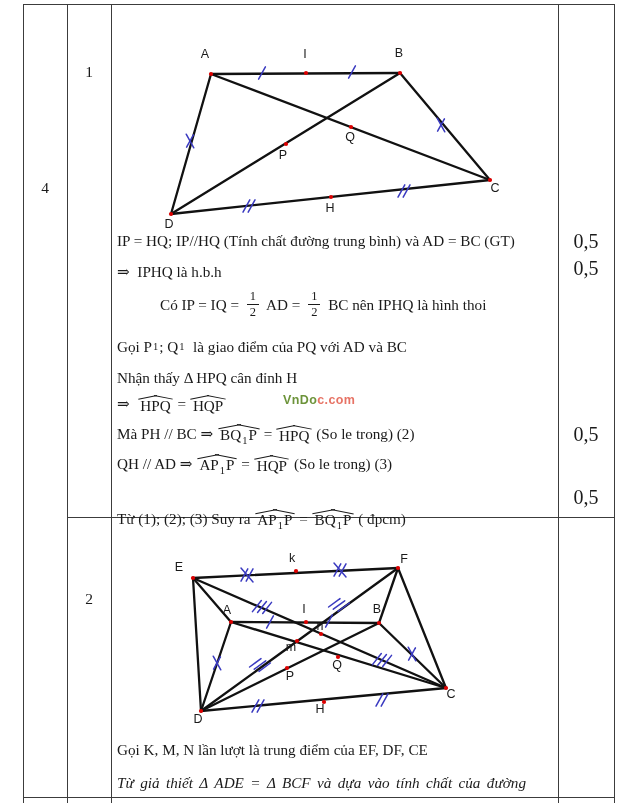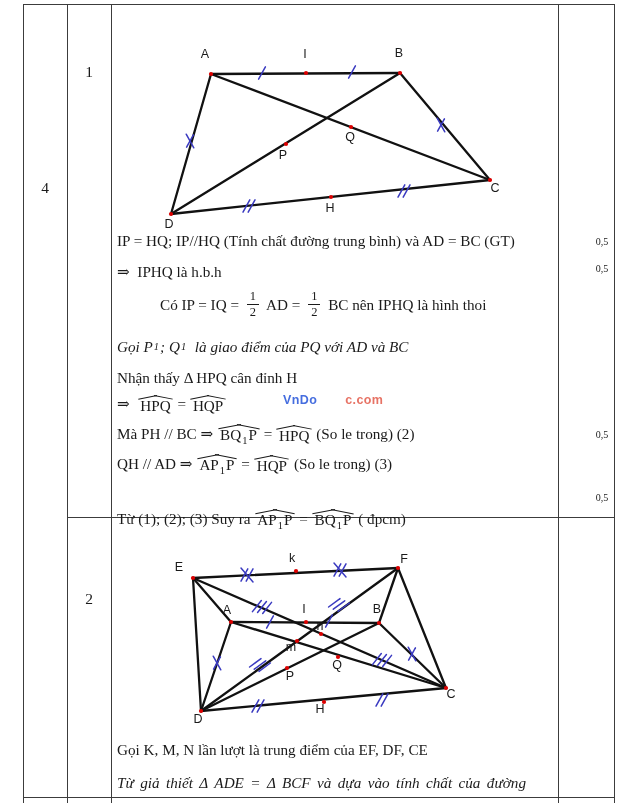--- a/index.html
+++ b/index.html
@@ -5,22 +5,22 @@
   html,body{margin:0;padding:0;background:#fff;}
   .page{position:relative;width:640px;height:803px;background:#ffffff;overflow:hidden;
         font-family:"Liberation Serif","DejaVu Serif",serif;color:#1a1a1a;}
   .vline{position:absolute;width:1px;background:#3c3c3c;}
   .hline{position:absolute;height:1px;background:#3c3c3c;}
   .cell-label{position:absolute;display:flex;align-items:center;justify-content:center;
         font-size:15.5px;}
   .stmt{position:absolute;left:117px;display:flex;align-items:center;white-space:pre;
         font-size:15.2px;line-height:1.1;}
   .stmt.spread{word-spacing:2.6px;font-style:italic;}
-  .score{position:absolute;left:574px;width:56px;height:22px;display:flex;
-        align-items:center;justify-content:center;font-size:10px;}
+  .score{position:absolute;left:558px;width:56px;height:22px;display:flex;
+        align-items:center;justify-content:center;font-size:20px;}
   .sub{font-size:10.5px;vertical-align:-4px;padding:0 1px;}
   .frac{display:inline-block;text-align:center;vertical-align:middle;font-size:12.5px;
         line-height:1.15;margin:0 4px;position:relative;top:-1px;}
   .frac .num{display:block;border-bottom:1.2px solid #1a1a1a;padding:0 3px;}
   .frac .den{display:block;}
   .hat{position:relative;display:inline-block;padding:5px 3px 0 3px;}
   .hat::before,.hat::after{content:"";position:absolute;top:2px;width:53%;height:1.3px;
         background:#1a1a1a;}
   .hat::before{left:1%;transform:rotate(-11deg);transform-origin:100% 50%;}
   .hat::after{right:1%;transform:rotate(11deg);transform-origin:0% 50%;}
@@ -187,29 +187,29 @@
         <text x="198" y="723" text-anchor="middle" fill="#1a1a1a" font-size="12.5px" font-family="&quot;Liberation Sans&quot;,&quot;DejaVu Sans&quot;,sans-serif">D</text>
       </g>
     </svg>
 
   <div id="statements">
       <div class="stmt" style="top: 230px; height: 22px;"><span>IP = HQ; IP//HQ (Tính chất đường trung bình) và AD = BC (GT)</span></div>
       <div class="score" style="top: 230px;">0,5</div>
       <div class="stmt" style="top: 248px; height: 22px; margin-top: 13px;"><span>⇒  IPHQ là h.b.h</span></div>
       <div class="score" style="top: 257px;">0,5</div>
       <div class="stmt" style="top: 285px; height: 40px; margin-left: 43px;"><span>Có IP = IQ = </span><span class="frac"><span class="num">1</span><span class="den">2</span></span><span> AD = </span><span class="frac"><span class="num">1</span><span class="den">2</span></span><span> BC nên IPHQ là hình thoi</span></div>
-      <div class="stmt" style="top: 336px; height: 22px; font-style: italic;"><span>Gọi P</span><span class="sub">1</span><span>; Q</span><span class="sub">1</span><span>  là giao điểm của PQ với AD và BC</span></div>
+      <div class="stmt" style="top: 336px; height: 22px;"><span>Gọi P</span><span class="sub">1</span><span>; Q</span><span class="sub">1</span><span>  là giao điểm của PQ với AD và BC</span></div>
       <div class="stmt" style="top: 367px; height: 22px;"><span>Nhận thấy Δ HPQ cân đỉnh H</span></div>
       <div class="stmt" style="top: 393px; height: 22px;"><span>⇒  </span><span class="hat"><span>HPQ</span></span><span> = </span><span class="hat"><span>HQP</span></span></div>
       <div class="stmt" style="top: 423px; height: 22px;"><span>Mà PH // BC ⇒ </span><span class="hat"><span>BQ</span><span class="sub">1</span><span>P</span></span><span> = </span><span class="hat"><span>HPQ</span></span><span> (So le trong) (2)</span></div>
       <div class="score" style="top: 423px;">0,5</div>
       <div class="stmt" style="top: 453px; height: 22px;"><span>QH // AD ⇒ </span><span class="hat"><span>AP</span><span class="sub">1</span><span>P</span></span><span> = </span><span class="hat"><span>HQP</span></span><span> (So le trong) (3)</span></div>
       <div class="stmt" style="top: 508px; height: 22px;"><span>Từ (1); (2); (3) Suy ra </span><span class="hat"><span>AP</span><span class="sub">1</span><span>P</span></span><span> = </span><span class="hat"><span>BQ</span><span class="sub">1</span><span>P</span></span><span> ( đpcm)</span></div>
       <div class="score" style="top: 486px;">0,5</div>
       <div class="stmt" style="top: 739px; height: 22px; text-align: center;"><span>Gọi K, M, N lần lượt là trung điểm của EF, DF, CE</span></div>
       <div class="stmt spread" style="top: 772px; height: 22px;"><span>Từ giả thiết Δ ADE = Δ BCF và dựa vào tính chất của đường</span></div>
     </div>
 
   <div class="watermark">
-    <span style="color: #1d4ed8;">VnDo</span><span style="color: rgb(226, 85, 68); padding-left: 28px;">c.com</span>
+    <span style="color: #4d7c0f;">VnDo</span><span style="color: rgb(226, 85, 68);">c.com</span>
   </div>
 
 </div>
 
 </body></html>

